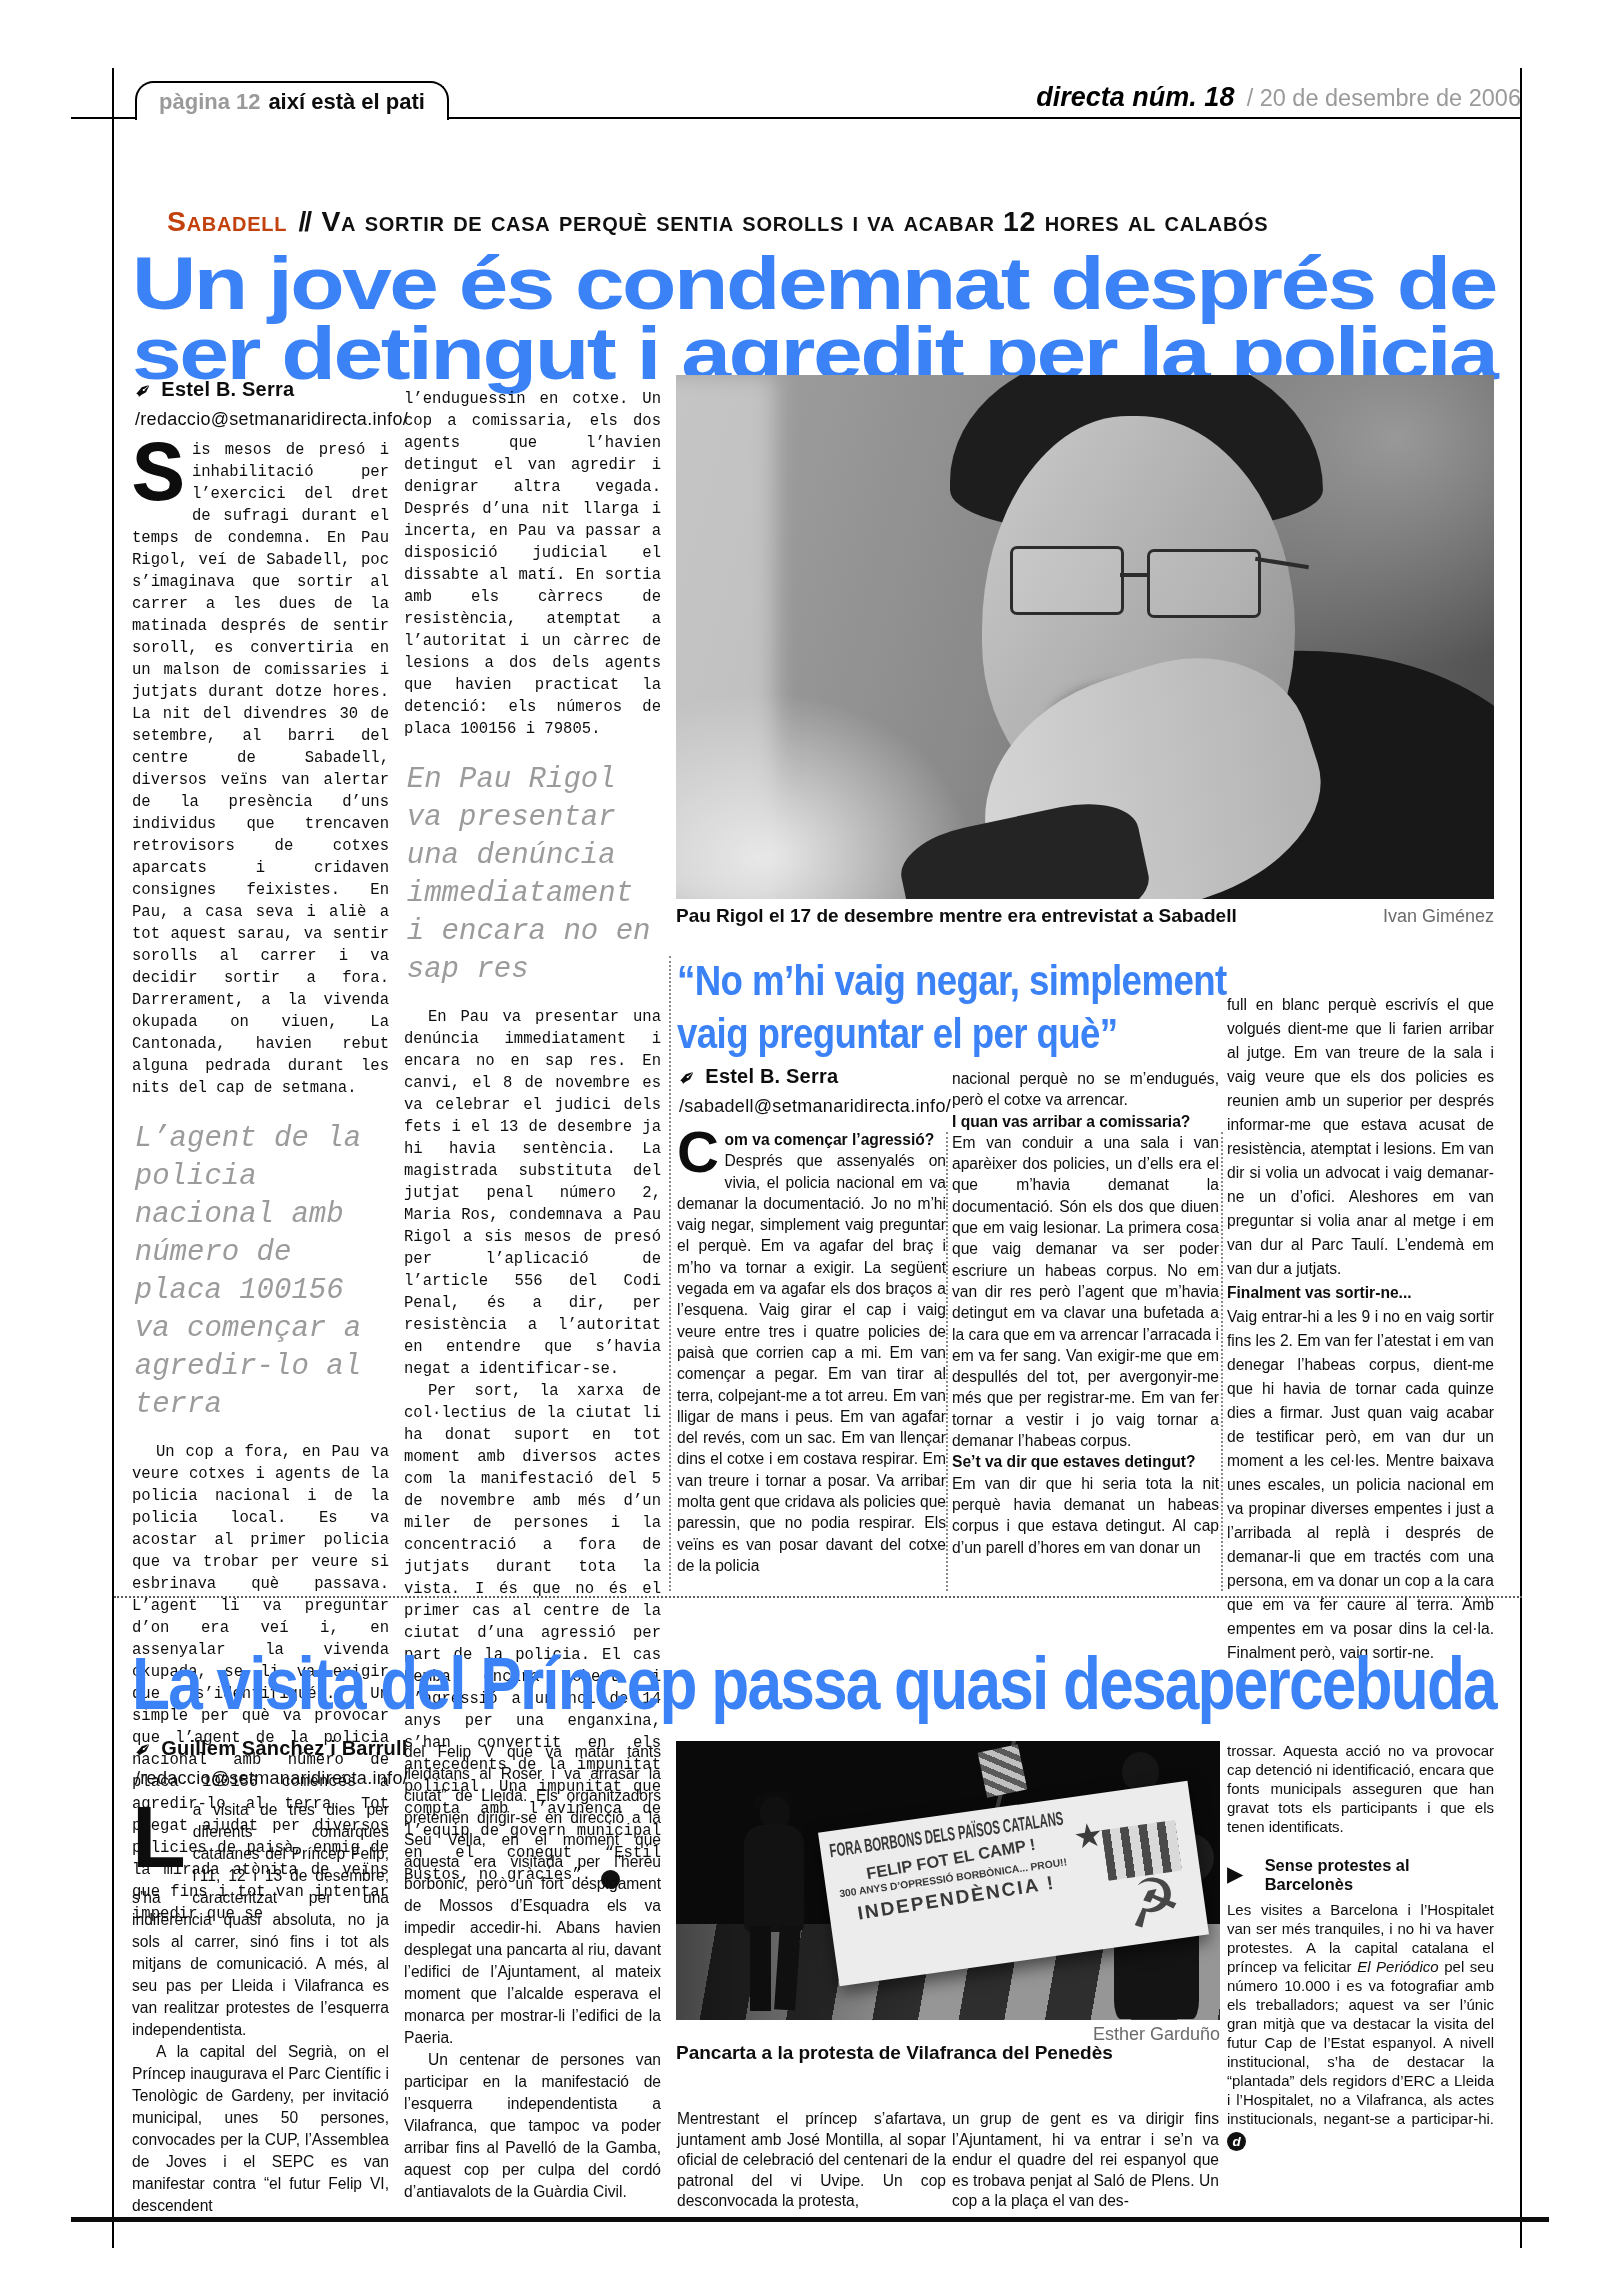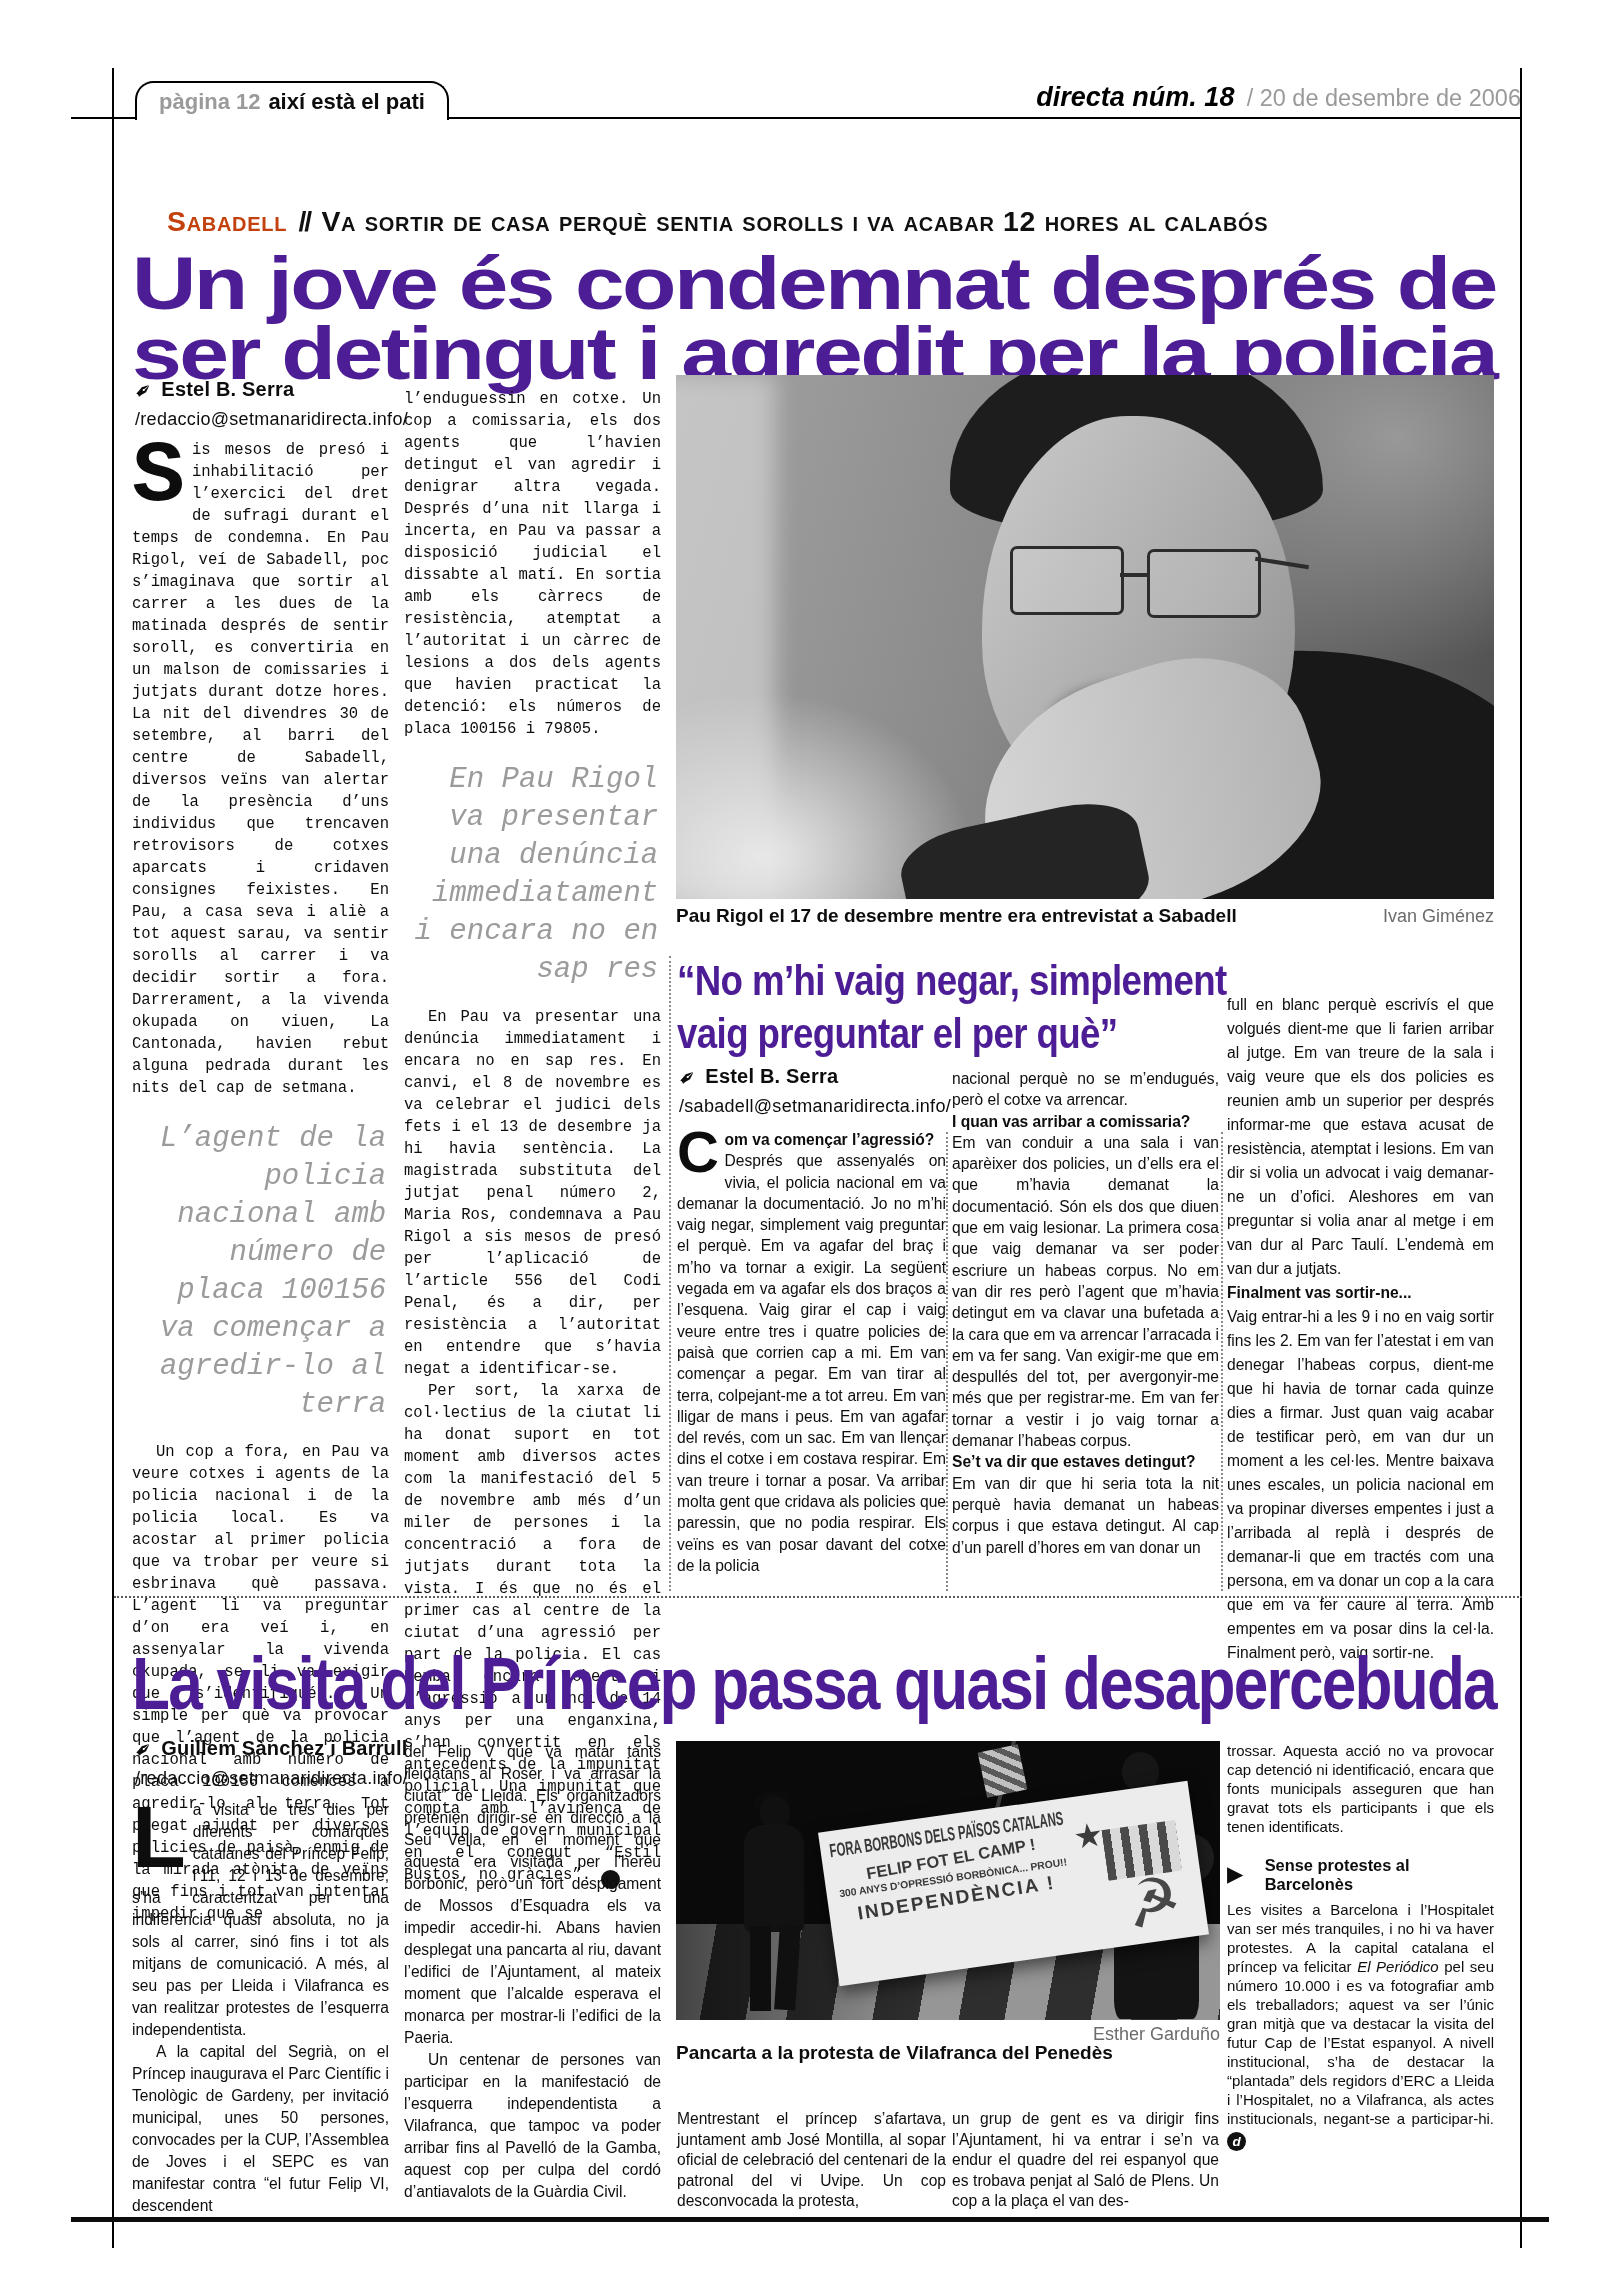--- a/index.html
+++ b/index.html
@@ -22,21 +22,21 @@
   .masthead{position:absolute;right:102px;top:82px;font-size:23.5px;color:#9a9a9a;white-space:nowrap;}
   .mh-brand{font-weight:700;font-style:italic;color:#000;font-size:27px;margin-right:5.7px;}
 
   
   .kicker{position:absolute;left:135px;font-weight:700;font-variant:small-caps;
           font-size:28.4px;letter-spacing:0.7px;color:#101010;white-space:nowrap;}
   .k-loc{color:#c2410c;margin-right:11.4px;margin-left:32px;}
   .k-sep{margin-right:11.4px;letter-spacing:-2.1px;}
 
   
-  .hl{position:absolute;font-weight:700;color:#4c1d95;}
+  .hl{position:absolute;font-weight:700;color:#3b82f6;}
   .hl .ln{display:inline-block;white-space:nowrap;letter-spacing:-2.1px;}
   .hl1{font-size:74px;line-height:70px;}
   .hl2{font-size:43px;line-height:53px;}
   .hl2 .ln{letter-spacing:-0.7px;}
   .hl3{font-size:74px;line-height:74px;}
 
   
   .byline{position:absolute;white-space:nowrap;}
   .pen{display:inline-block;font-size:21.3px;transform:rotate(-40deg);margin-right:8.5px;vertical-align:-2.1px;}
   .bl-name{font-weight:700;font-size:20px;letter-spacing:0.2px;}
@@ -49,21 +49,21 @@
   .iv{font-size:15.6px;line-height:21.3px;}
   .iv5{font-size:15.6px;line-height:24px;}
   .a2{font-size:15.6px;line-height:22px;}
   .a2b{font-size:15.6px;line-height:20.6px;}
   .a2c5{font-size:15px;line-height:19px;}
   .ind{text-indent:24px;}
   .q{font-weight:700;}
   .dc3{float:left;font-weight:700;font-size:88px;line-height:67px;margin:4.3px 7.1px 0 0;}
   .dc2{float:left;font-weight:700;font-size:58px;line-height:41px;margin:2.1px 5.7px 0 0;}
 
-  .pullq{text-align:right;font-style:italic;color:#9b9b9b;font-size:29px;line-height:38px;
+  .pullq{text-align:left;font-style:italic;color:#9b9b9b;font-size:29px;line-height:38px;
          margin:21.3px 2.8px 17px;font-weight:400;}
 
   
   .caprow{position:absolute;display:flex;justify-content:space-between;align-items:baseline;}
   .cap-text{font-weight:700;font-size:19px;}
   .cap-credit{font-size:18px;color:#6b6b6b;}
 
   .endmark{display:inline-block;width:19px;height:19px;border-radius:50%;background:#111;color:#fff;
            text-align:center;font-style:italic;font-weight:700;font-size:13.5px;line-height:19px;
            vertical-align:-3.6px;}

